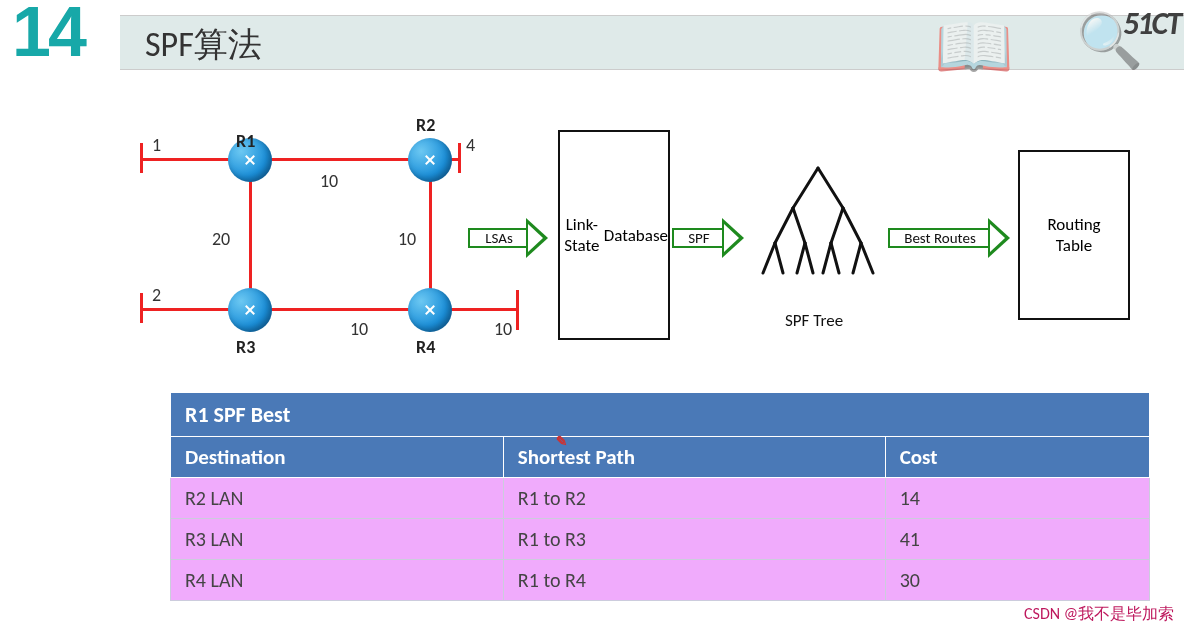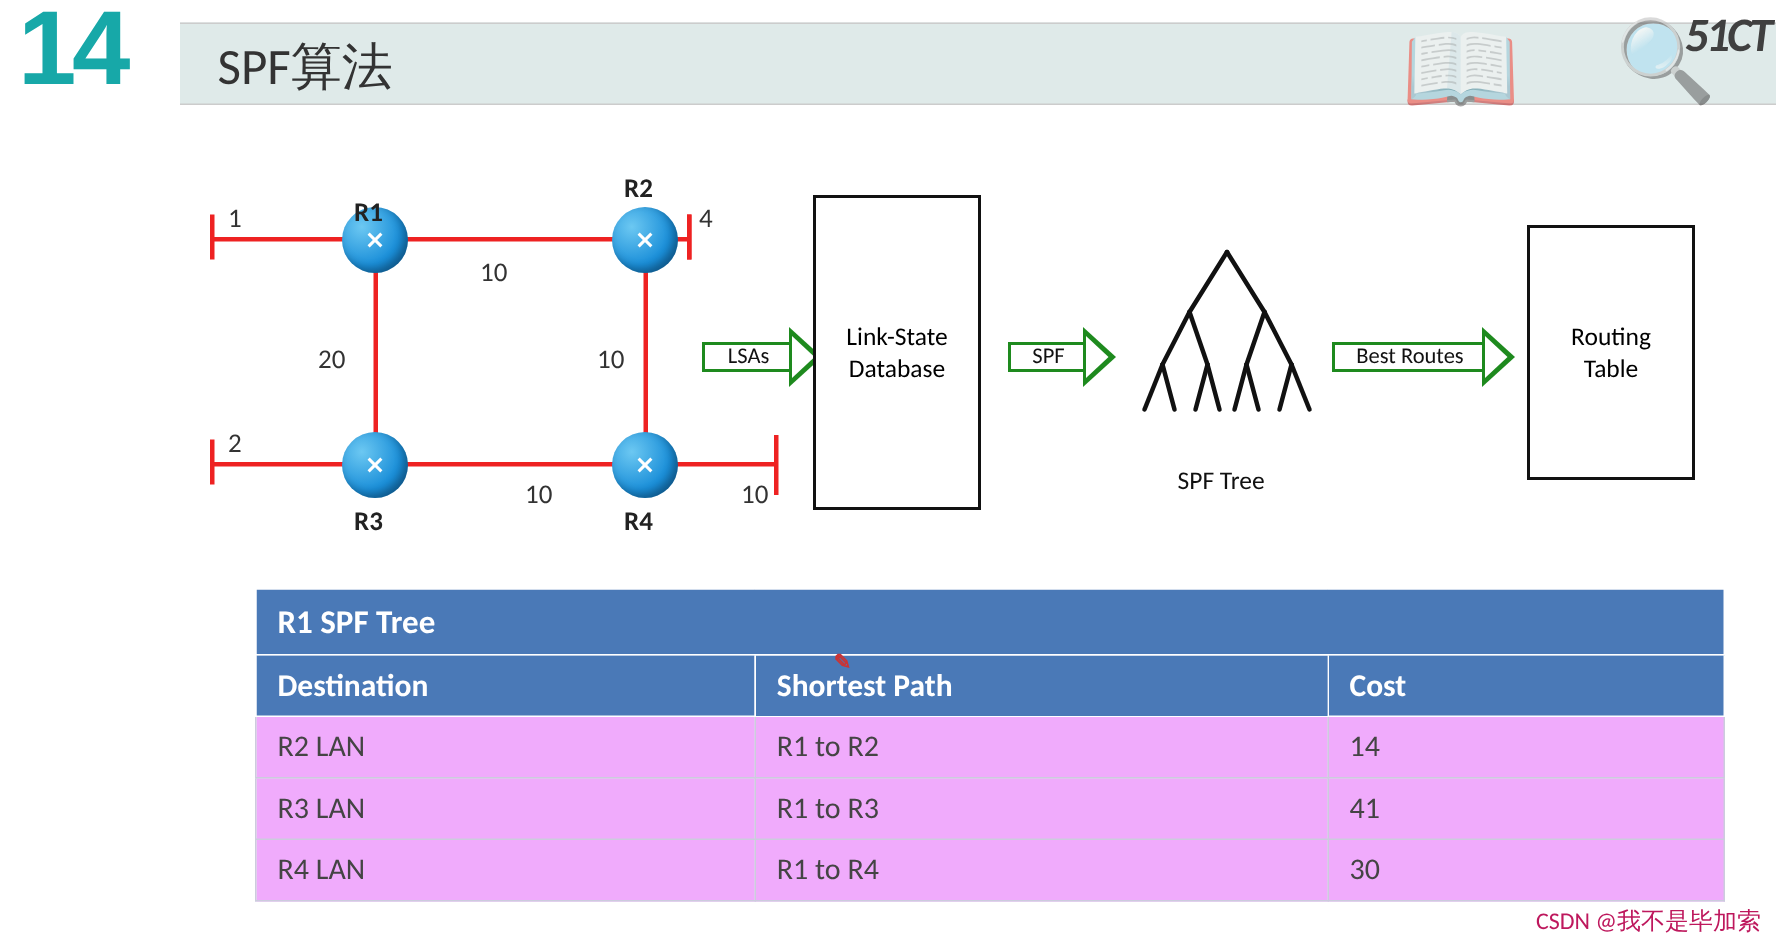--- a/index.html
+++ b/index.html
@@ -115,21 +115,21 @@
     <div class="cost" style="left:258px; top:118px;">10</div>
     <div class="cost" style="left:210px; top:208px;">10</div>
     <div class="cost" style="left:354px; top:208px;">10</div>
 
     <div class="arrow" style="left:328px; top:108px; width:80px;">
       <div class="shaft"></div>
         <div class="head"></div>
       <span class="label">LSAs</span>
     </div>
 
-    <div class="box" style="left:402px; top:20px; width:112px; height:210px; flex-direction:column;">
+    <div class="box" style="left:418px; top:20px; width:112px; height:210px; flex-direction:row;">
       <span>Link-State</span>
       <span>Database</span>
     </div>
 
     <div class="arrow" style="left:532px; top:108px; width:72px;">
       <div class="shaft"></div>
         <div class="head"></div>
       <span class="label">SPF</span>
     </div>
 
@@ -161,21 +161,21 @@
 
     <div class="box" style="left:878px; top:40px; width:112px; height:170px; flex-direction:column;">
       <span>Routing</span>
       <span>Table</span>
     </div>
   </div>
 
   <table class="tbl">
     <tbody>
         <tr>
-          <th class="title" colspan="3">R1 SPF Tree</th>
+          <th class="title" colspan="3">R1 SPF Best</th>
         </tr>
     <tr>
       <th style="width:34%">Destination</th>
       <th style="width:39%; position:relative;">
         <span>Shortest Path</span>
         <span style="position:absolute; left:52px; top:-4px; color:#c33; font-size:14px;">✎</span>
       </th>
       <th>Cost</th>
     </tr>
     <tr>

